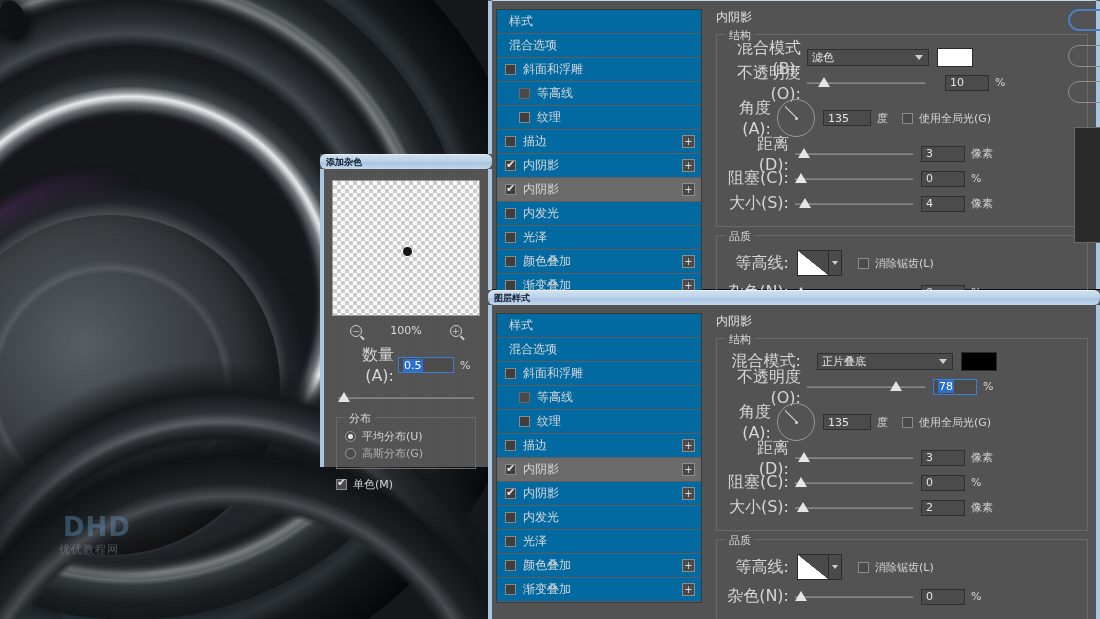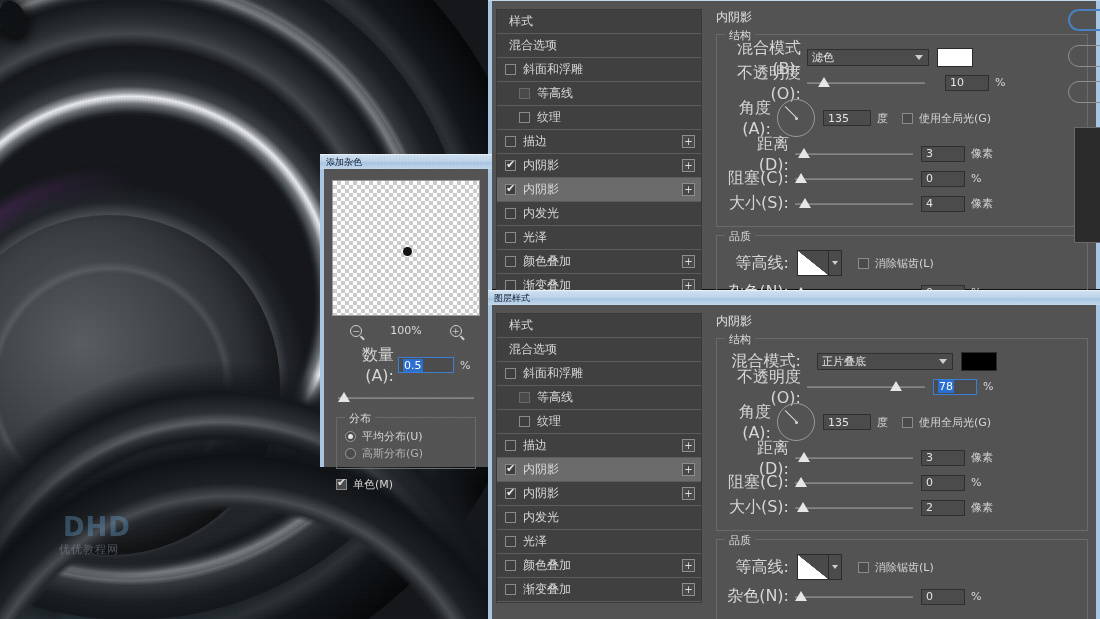--- a/index.html
+++ b/index.html
@@ -152,29 +152,30 @@
   }
 
   
   .ps-dialog { position:absolute; background:#535353; }
   .ps-titlebar {
     height:15px;
     background: linear-gradient(to bottom,#cfe0f0 0%,#bdd3ea 45%,#a8c5e2 55%,#c3d8ec 100%);
     border-top:1px solid #e8f1f9;
     display:flex; align-items:center;
     padding-left:6px;
-    color:#0b1a2b; font-size:9px; font-weight:normal;
+    color:#0b1a2b; font-size:9px; font-weight:bold;
     font-family:"DejaVu Sans","Liberation Sans",sans-serif;
+    border-radius:6px;
   }
   .ps-body { background:#535353; position:relative; }
   .blue-frame { border-left:4px solid #a9c6e3; border-right:4px solid #a9c6e3; }
 
   
   .style-list {
-    background:#404040;
+    background:#0369a1;
     border:1px solid #3a3a3a;
     width:206px;
   }
   .style-item {
     height:24px; display:flex; align-items:center;
     border-bottom:1px solid #5c5c5c;
     padding-left:8px; color:#d8d8d8; font-size:12px;
     position:relative;
   }
   .style-item.selected { background:#6b6b6b; }

